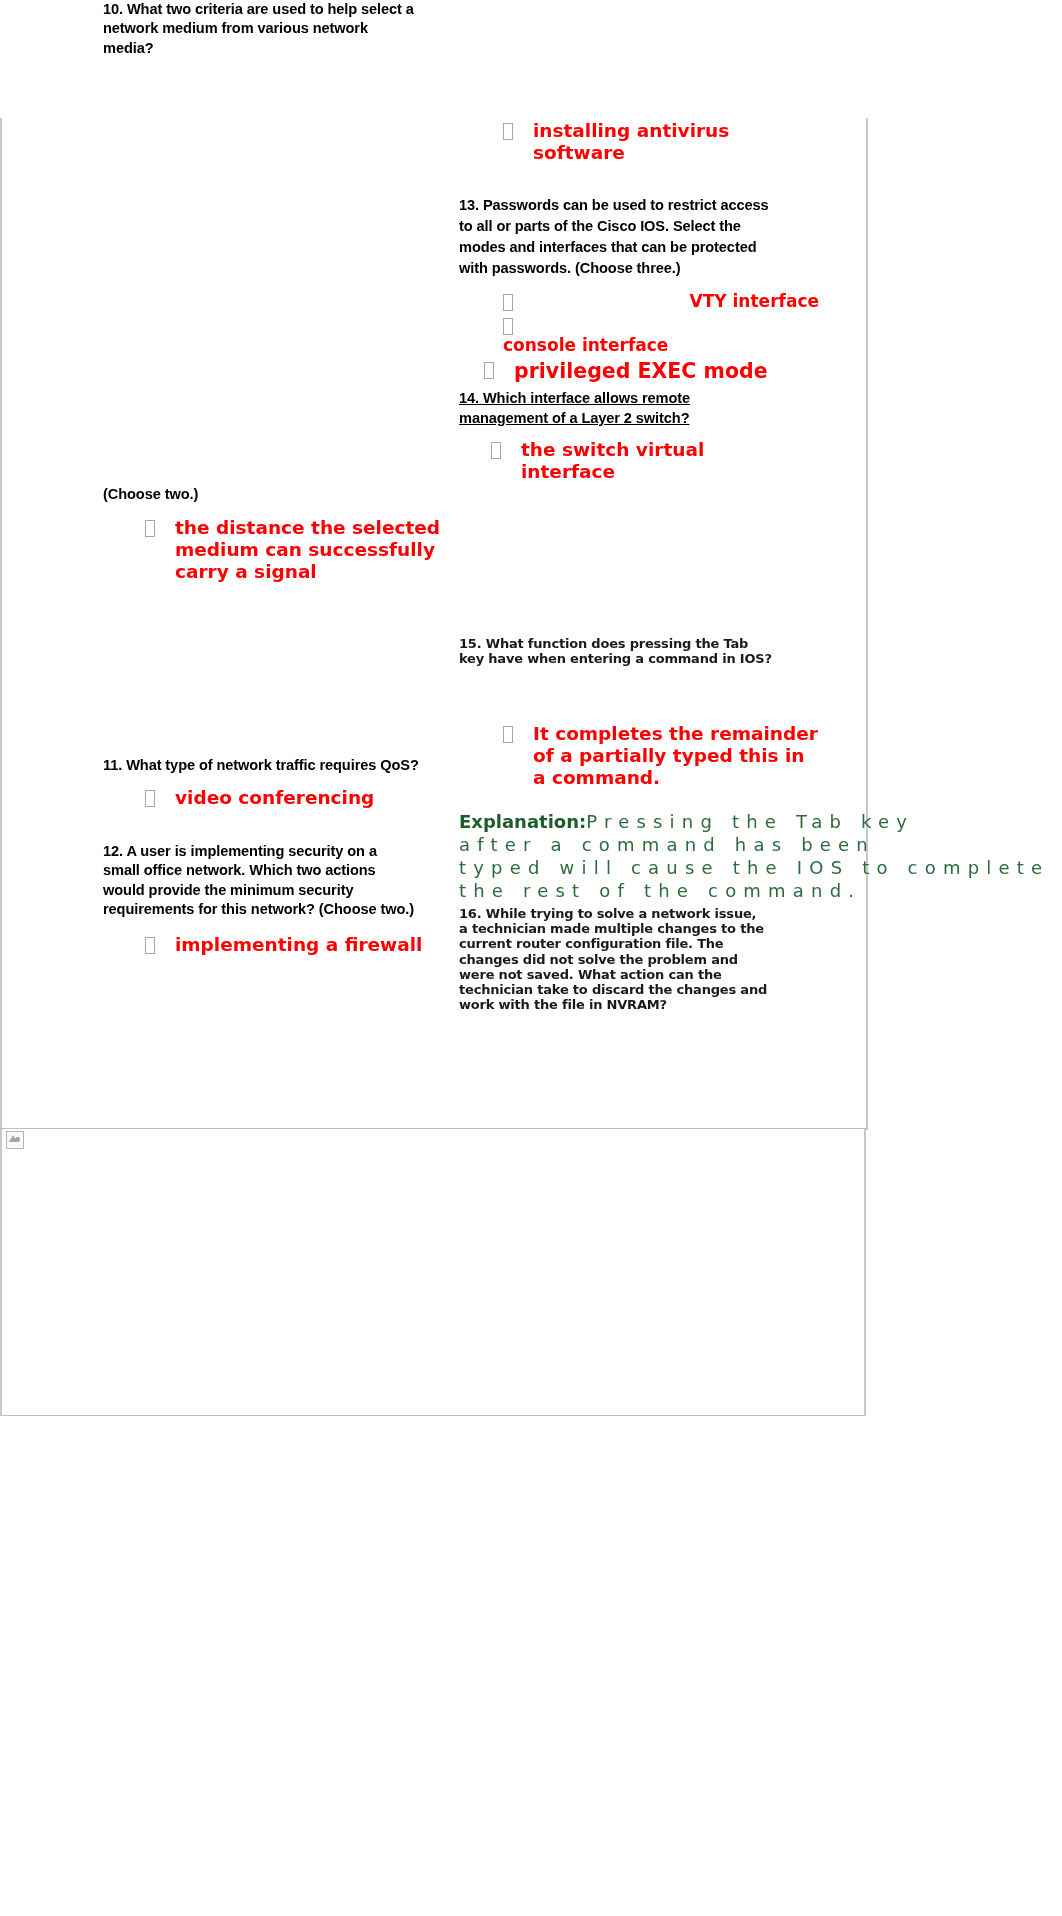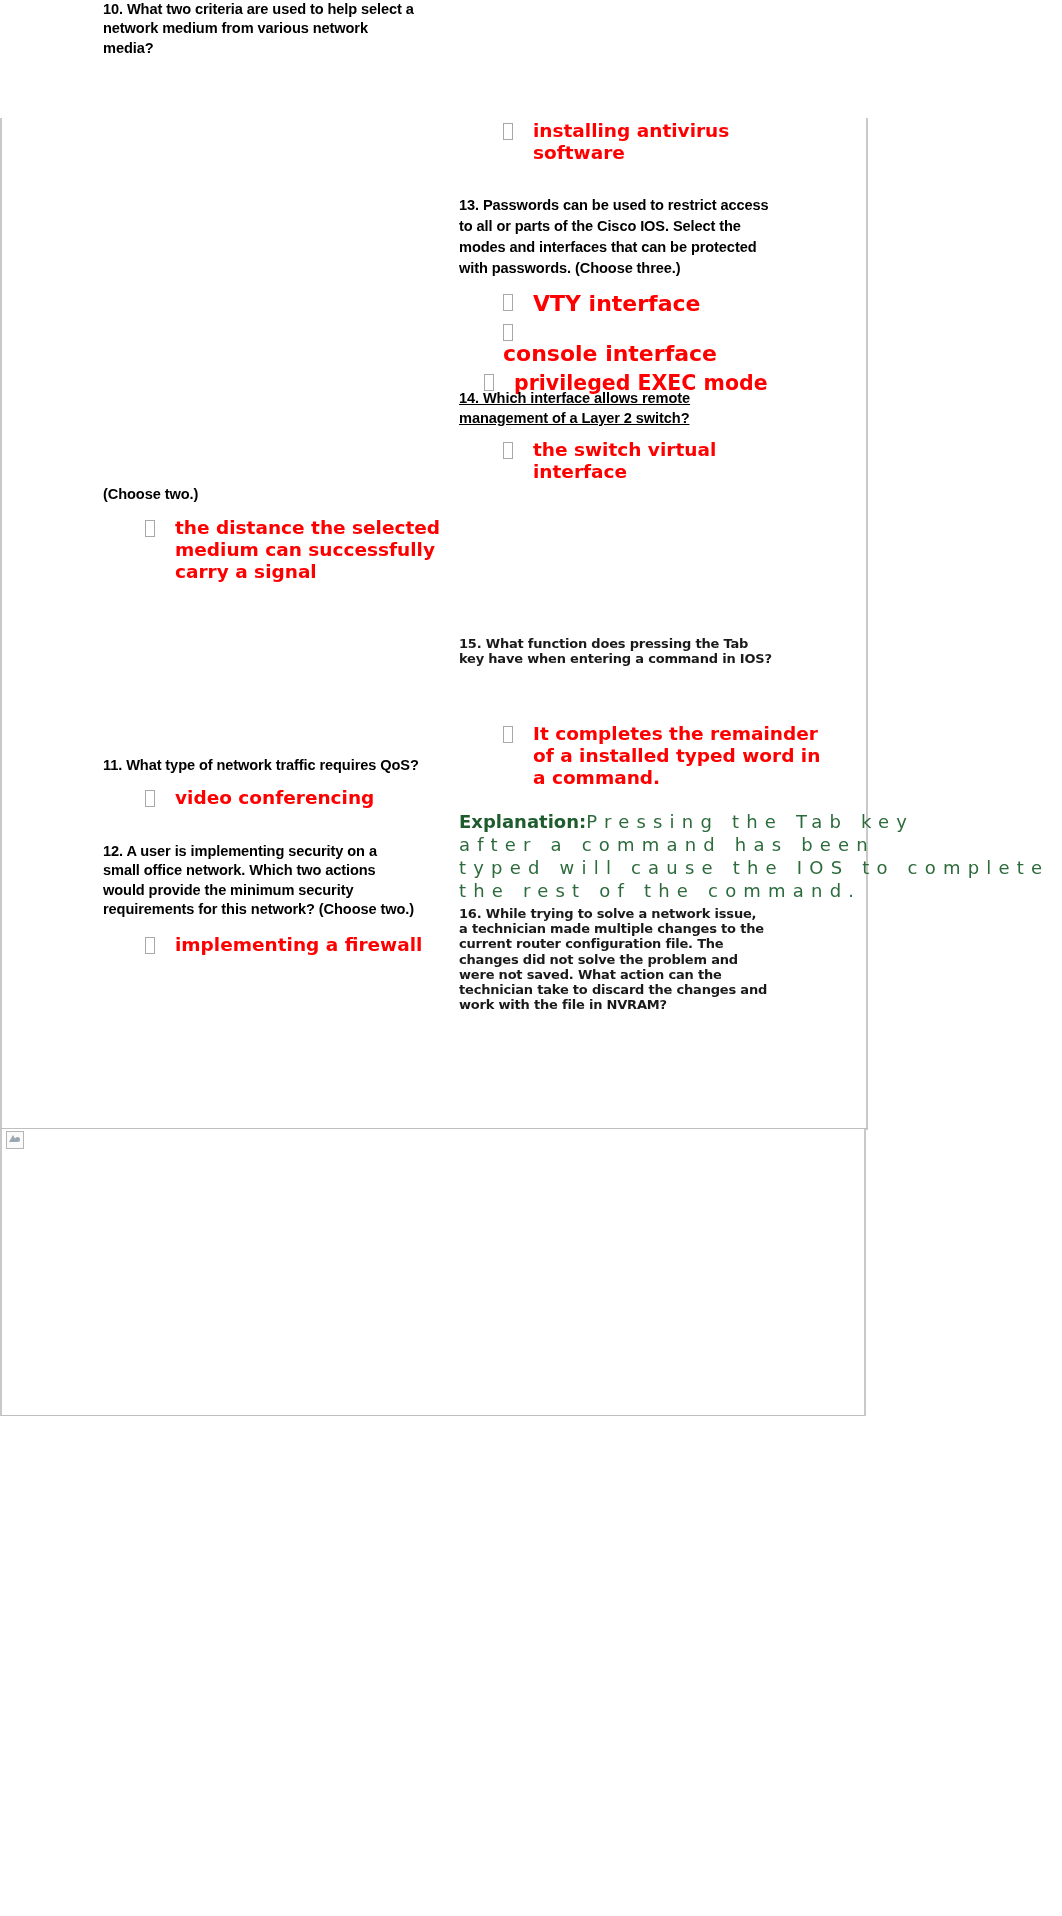--- a/index.html
+++ b/index.html
@@ -79,21 +79,21 @@
     width:10px;height:17px;
     margin-right:20px;
     margin-top:3px;
     flex:0 0 auto;
     border:1.5px solid #a8a8a8;
     box-sizing:border-box;
     background:#fff;
   }
   .ans .txt{flex:1 1 auto;}
 
-  .ans-sm{font-size:22px;}
+  .ans-sm{font-size:17px;text-align:right;}
   .ans-lg{font-size:20.5px;}
 
   .explanation{
     color:#1e5c2e;
     font-family:"DejaVu Sans", sans-serif;
     font-size:18px;
     line-height:1.28;
     white-space:nowrap;
   }
   .explanation .lbl{font-weight:bold;color:#1e5c2e;}
@@ -183,33 +183,33 @@
         <span class="txt">console interface</span>
       </li>
       <li class="ans ans-lg" style="padding-left:25px;">
         <span class="bullet"></span>
         <span class="txt">privileged EXEC mode</span>
       </li>
     </ul>
 
     <div class="q" style="position:absolute;left:0;top:388px;width:285px;line-height:1.38;text-decoration:underline;">14. Which interface allows remote management of a Layer 2 switch?</div>
 
-    <ul class="ans-list" style="position:absolute;left:44px;top:439px;width:300px;">
+    <ul class="ans-list" style="position:absolute;left:32px;top:439px;width:300px;">
       <li class="ans">
         <span class="bullet"></span>
         <span class="txt">the switch virtual interface</span>
       </li>
     </ul>
 
     <div class="q-big" style="position:absolute;left:0;top:636px;width:315px;">15. What function does pressing the Tab key have when entering a command in IOS?</div>
 
     <ul class="ans-list" style="position:absolute;left:44px;top:723px;width:320px;">
       <li class="ans">
         <span class="bullet"></span>
-        <span class="txt">It completes the remainder of a installed typed word in a command.</span>
+        <span class="txt">It completes the remainder of a partially typed this in a command.</span>
       </li>
     </ul>
 
     <div class="explanation" style="position:absolute;left:0;top:810px;width:620px;">
       <div class="exp-line">
         <span class="lbl">Explanation:</span><span class="body">Pressing the Tab key</span>
       </div>
       <div class="exp-line">
         <span class="body">after a command has been</span>
       </div>

